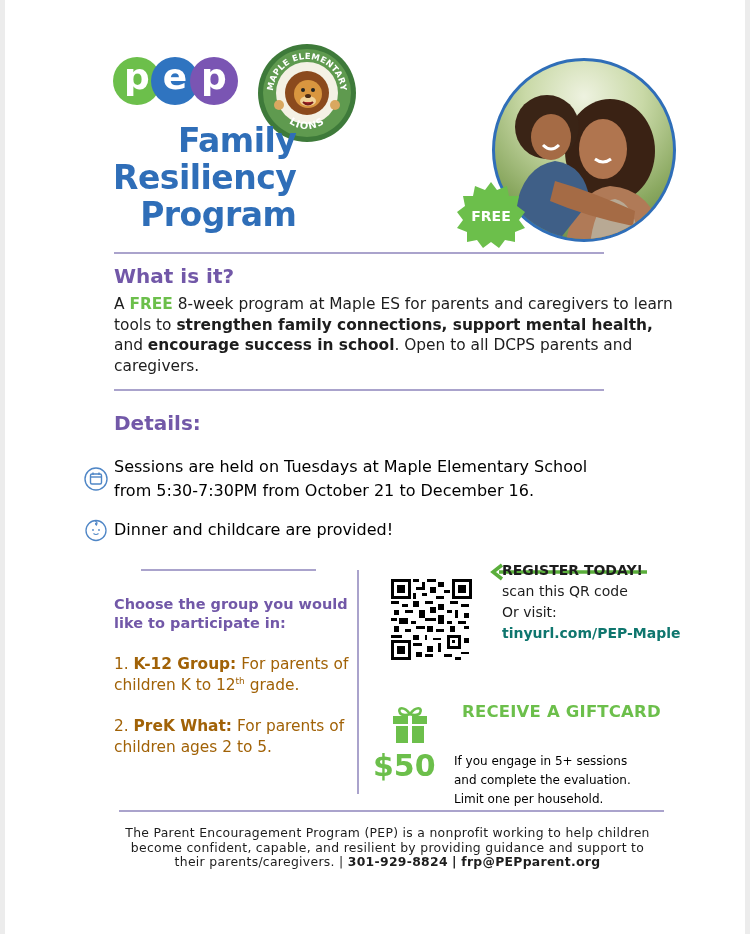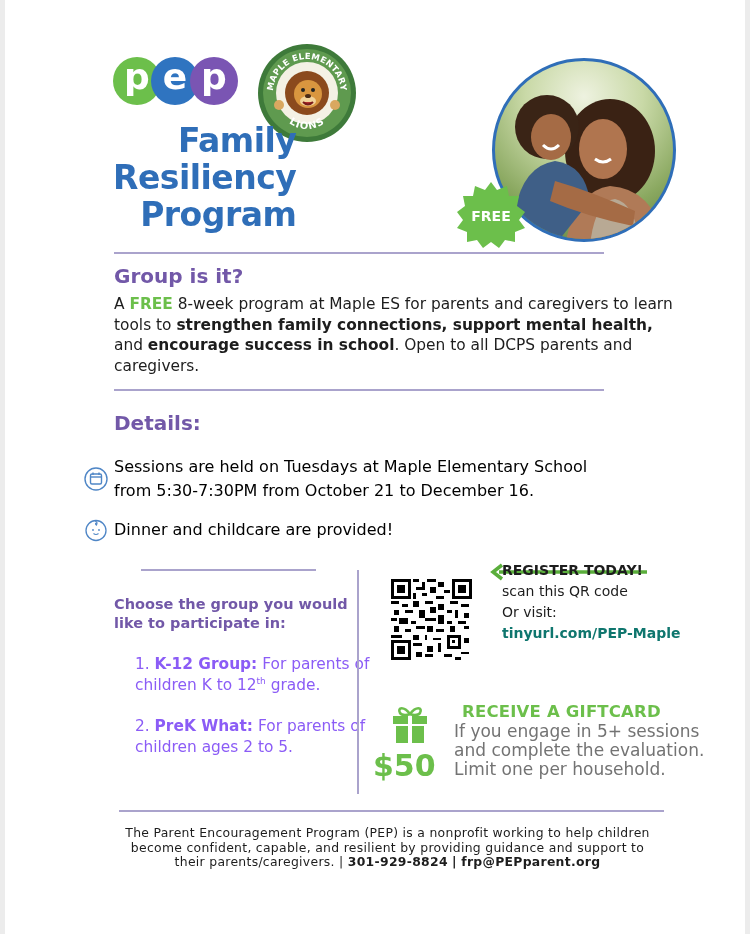--- a/index.html
+++ b/index.html
@@ -25,36 +25,36 @@
 
   .intro { position: absolute; left: 109px; top: 294px; width: 560px; font-size: 15.4px; line-height: 20.5px; color: #1d1d1d; }
   .intro b { font-weight: bold; }
   .green { color: #6cbf4b; font-weight: bold; }
 
   .detail-row { position: absolute; left: 79px; display: flex; align-items: flex-start; }
   .detail-row .ico { width: 24px; height: 24px; margin-right: 6px; }
   .detail-row .txt { font-size: 16px; line-height: 24px; color: #000000; }
 
   .choose { position: absolute; left: 109px; top: 595px; color: #7258a8; font-weight: bold; font-size: 14.5px; line-height: 19px; }
-  .group { position: absolute; left: 109px; font-size: 15.4px; line-height: 20.5px; color: #8b5cf6; margin-left: 21px; }
+  .group { position: absolute; left: 109px; font-size: 15.4px; line-height: 20.5px; color: #a16207; }
   .group b { font-weight: bold; }
   sup { font-size: 9px; vertical-align: super; line-height: 0; }
 
   .vline { position: absolute; left: 352px; top: 570px; width: 2px; height: 224px; background: #aaa3cc; }
 
   .qr { position: absolute; left: 386px; top: 579px; width: 81px; height: 81px; }
   .arrow { position: absolute; left: 484px; top: 563px; width: 158px; height: 18px; }
   .register { position: absolute; left: 497px; top: 560px; font-size: 14px; line-height: 21px; color: #1d1d1d; }
   .register .head { font-weight: bold; }
   .register .link { color: #0f766e; font-weight: bold; }
 
   .gift-icon { position: absolute; left: 387px; top: 704px; width: 36px; height: 40px; }
   .gift-amount { position: absolute; left: 368px; top: 748px; color: #6cbf4b; font-weight: bold; font-size: 30px; line-height: 36px; }
   .gift-title { position: absolute; left: 457px; top: 702px; color: #6cbf4b; font-size: 16.5px; font-weight: bold; letter-spacing: 0.2px; }
-  .gift-text { position: absolute; left: 449px; top: 722px; font-size: 17px; line-height: 19px; color: #737373; }
+  .gift-text { position: absolute; left: 449px; top: 752px; font-size: 12px; line-height: 19px; color: #000000; }
 
   .footer { position: absolute; left: 110px; top: 826px; width: 545px; text-align: center; font-size: 12.4px; line-height: 14.5px; color: #1d1d1d; letter-spacing: 0.3px; }
   .footer b { font-weight: bold; }
 </style>
 </head>
 <body>
 
 <div class="page">
 
   <div class="pep-logo">
@@ -119,21 +119,21 @@
     </svg>
   </div>
 
   <svg class="badge" viewBox="0 0 72 72">
     <polygon fill="#6cbf4b" points="36,2 42,10 52,6 54,16 64,16 62,26 70,32 64,40 70,48 60,52 60,62 50,60 44,68 36,62 28,68 22,60 12,62 12,52 2,48 8,40 2,32 10,26 8,16 18,16 20,6 30,10"></polygon>
   </svg>
   <div class="badge-text">FREE</div>
 
   <div class="rule" style="left:109px; top:252px; width:490px;"></div>
 
-  <h2 class="section" style="left:109px; top:264px;">Group is it?</h2>
+  <h2 class="section" style="left:109px; top:264px;">What is it?</h2>
   <p class="intro">
     <span>A </span><span class="green">FREE</span><span> 8-week program at Maple ES for parents and caregivers to learn tools to </span><b>strengthen family connections, support mental health,</b><span> and </span><b>encourage success in school</b><span>. Open to all DCPS parents and caregivers.</span>
   </p>
 
   <div class="rule" style="left:109px; top:389px; width:490px;"></div>
 
   <h2 class="section" style="left:109px; top:411px;">Details:</h2>
 
   <div class="detail-row" style="top:455px; width:560px;">
     <svg class="ico" viewBox="0 0 24 24" style="margin-top:12px;">

